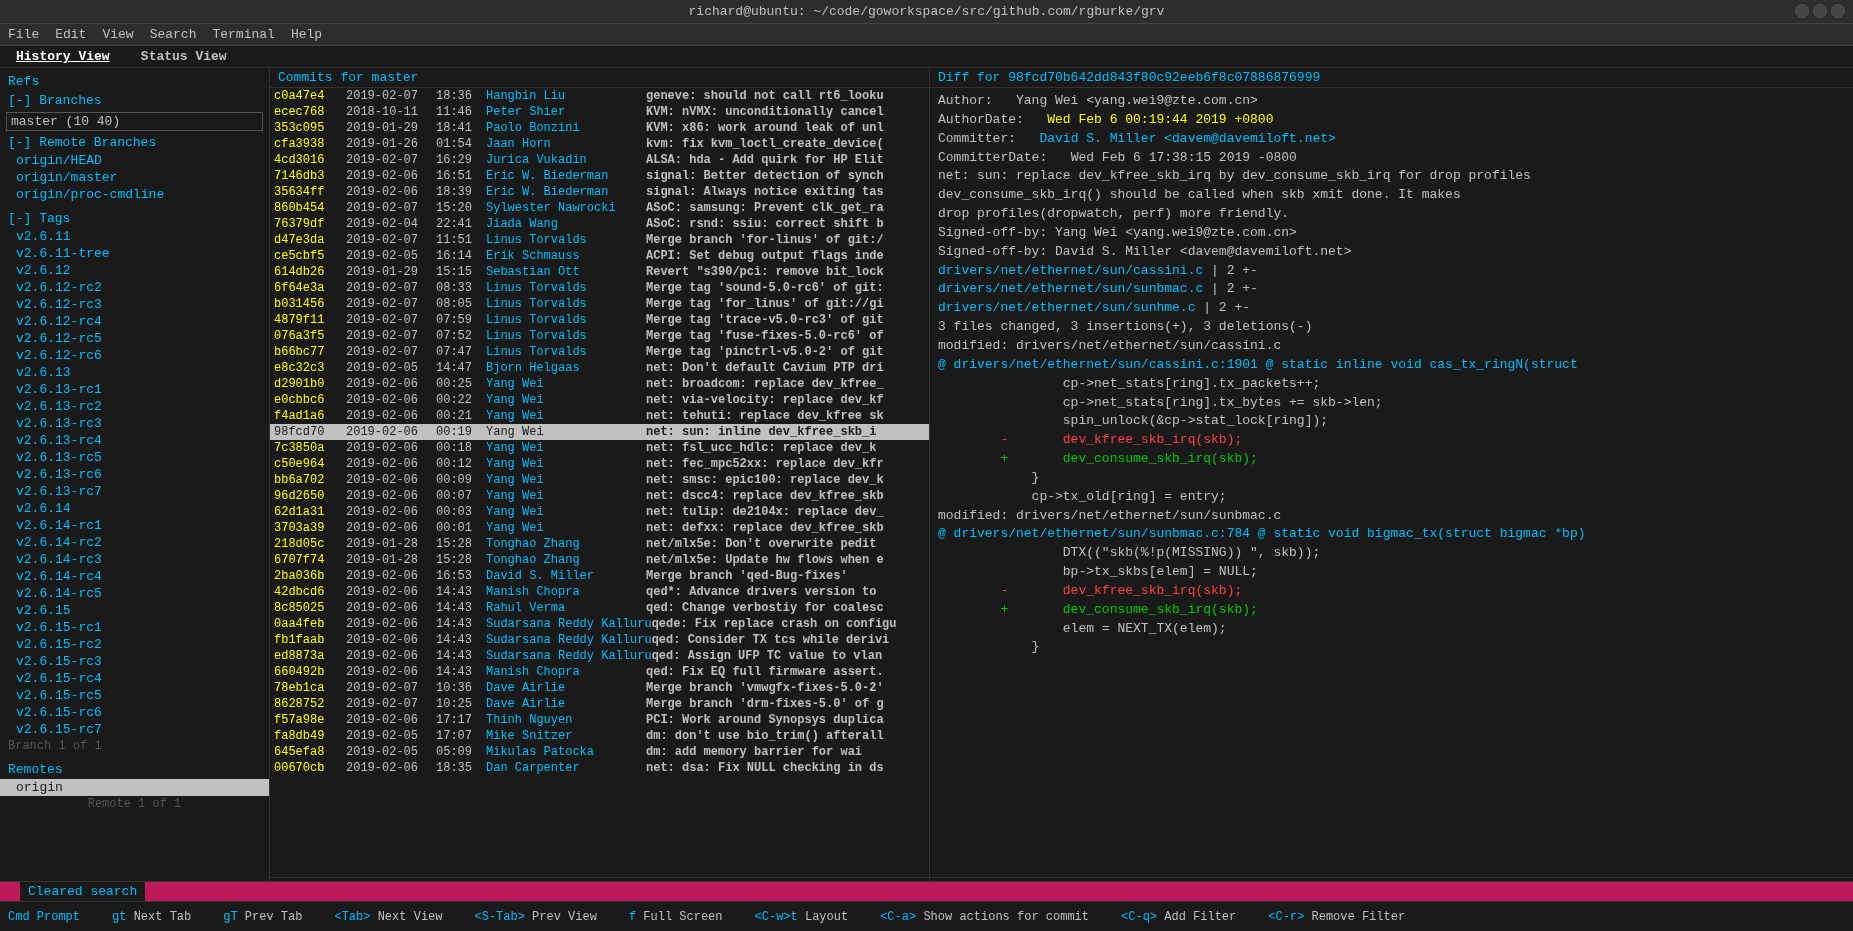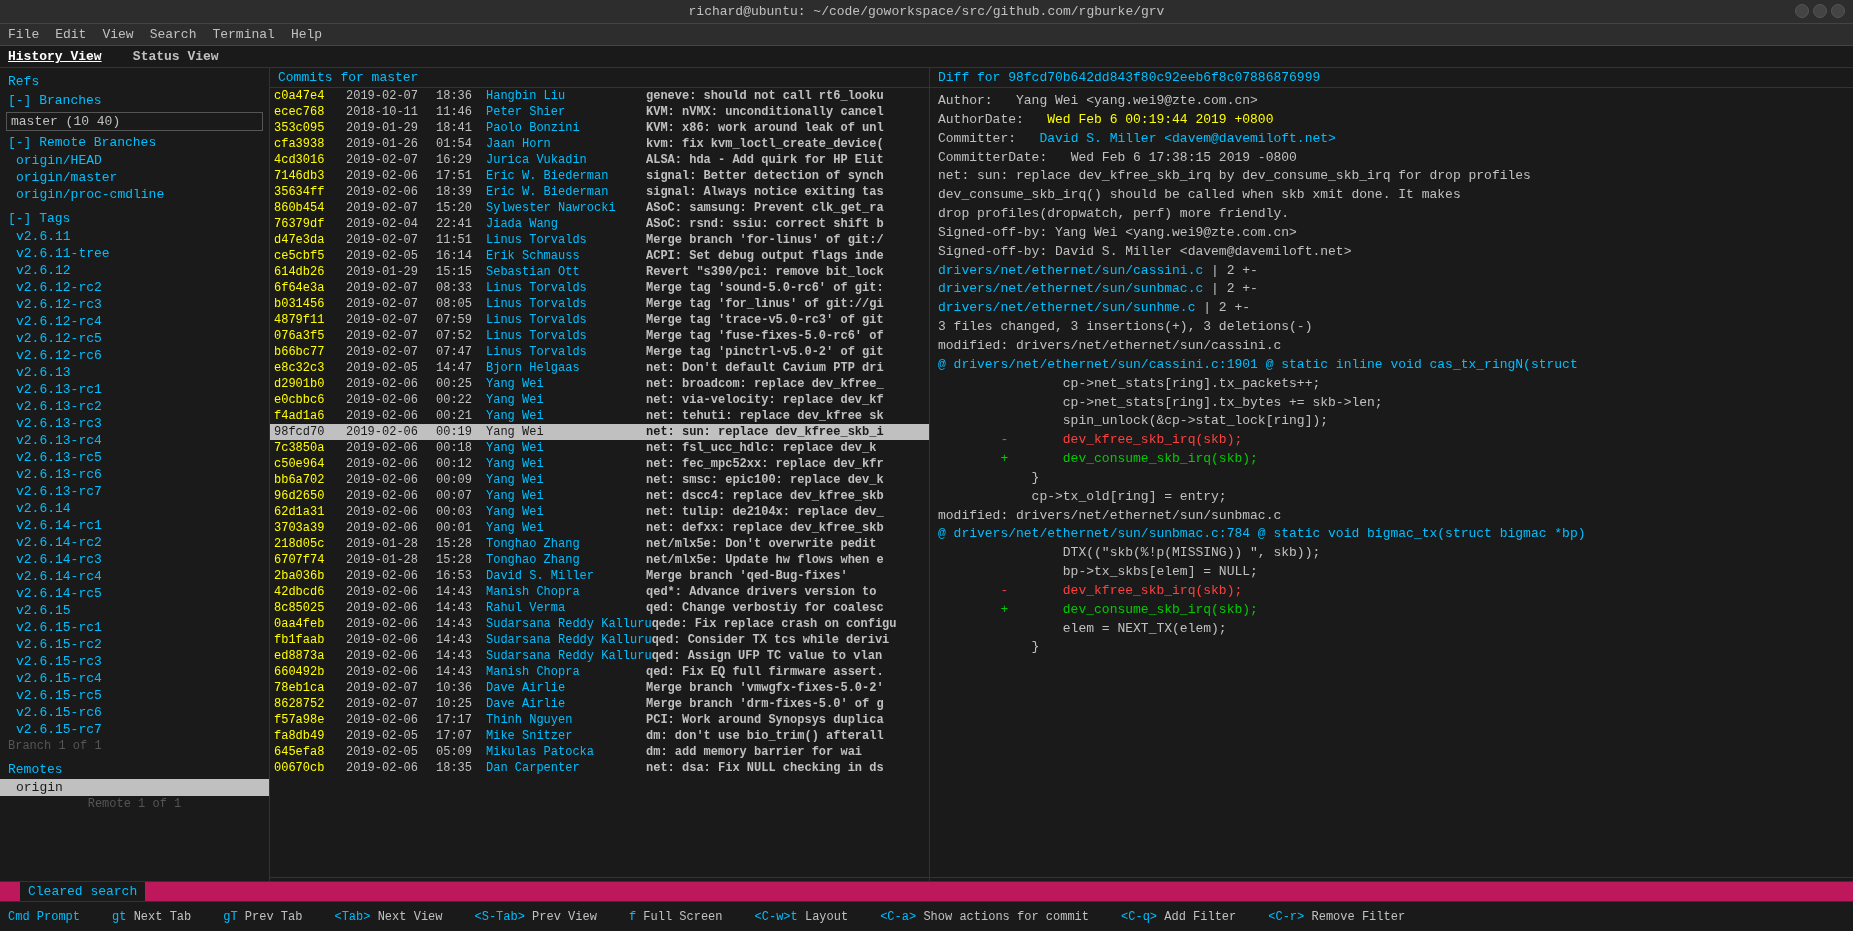--- a/index.html
+++ b/index.html
@@ -54,20 +54,21 @@
       background: #1a1a1a;
       color: #c0c0c0;
       padding: 3px 8px;
       font-weight: bold;
       font-size: 13px;
       border-bottom: 1px solid #333;
     }
     .app-header .active {
       color: #ffffff;
       text-decoration: underline;
+      margin-left: 8px;
     }
     .main-layout {
       display: flex;
       height: calc(931px - 72px - 30px);
     }
     
     .sidebar {
       width: 270px;
       min-width: 270px;
       background: #1a1a1a;
@@ -339,21 +340,21 @@
         <div class="commit-row">
           <span class="commit-hash">4cd3016 </span>
           <span class="commit-date">2019-02-07 </span>
           <span class="commit-time">16:29 </span>
           <span class="commit-author">Jurica Vukadin </span>
           <span class="commit-msg">ALSA: hda - Add quirk for HP Elit</span>
         </div>
         <div class="commit-row">
           <span class="commit-hash">7146db3 </span>
           <span class="commit-date">2019-02-06 </span>
-          <span class="commit-time">17:51 </span>
+          <span class="commit-time">16:51 </span>
           <span class="commit-author">Eric W. Biederman </span>
           <span class="commit-msg">signal: Better detection of synch</span>
         </div>
         <div class="commit-row">
           <span class="commit-hash">35634ff </span>
           <span class="commit-date">2019-02-06 </span>
           <span class="commit-time">18:39 </span>
           <span class="commit-author">Eric W. Biederman </span>
           <span class="commit-msg">signal: Always notice exiting tas</span>
         </div>
@@ -453,21 +454,21 @@
           <span class="commit-date">2019-02-06 </span>
           <span class="commit-time">00:21 </span>
           <span class="commit-author">Yang Wei </span>
           <span class="commit-msg">net: tehuti: replace dev_kfree sk</span>
         </div>
         <div class="commit-row selected">
           <span class="commit-hash" style="color: rgb(26, 26, 26);">98fcd70 </span>
           <span class="commit-date" style="color: rgb(26, 26, 26);">2019-02-06 </span>
           <span class="commit-time" style="color: rgb(26, 26, 26);">00:19 </span>
           <span class="commit-author" style="color: rgb(26, 26, 26);">Yang Wei </span>
-          <span class="commit-msg" style="color: rgb(26, 26, 26);">net: sun: replace dev_kfree_skb_i</span>
+          <span class="commit-msg" style="color: rgb(26, 26, 26);">net: sun: inline dev_kfree_skb_i</span>
         </div>
         <div class="commit-row">
           <span class="commit-hash">7c3850a </span>
           <span class="commit-date">2019-02-06 </span>
           <span class="commit-time">00:18 </span>
           <span class="commit-author">Yang Wei </span>
           <span class="commit-msg">net: fsl_ucc_hdlc: replace dev_k</span>
         </div>
         <div class="commit-row">
           <span class="commit-hash">c50e964 </span>

